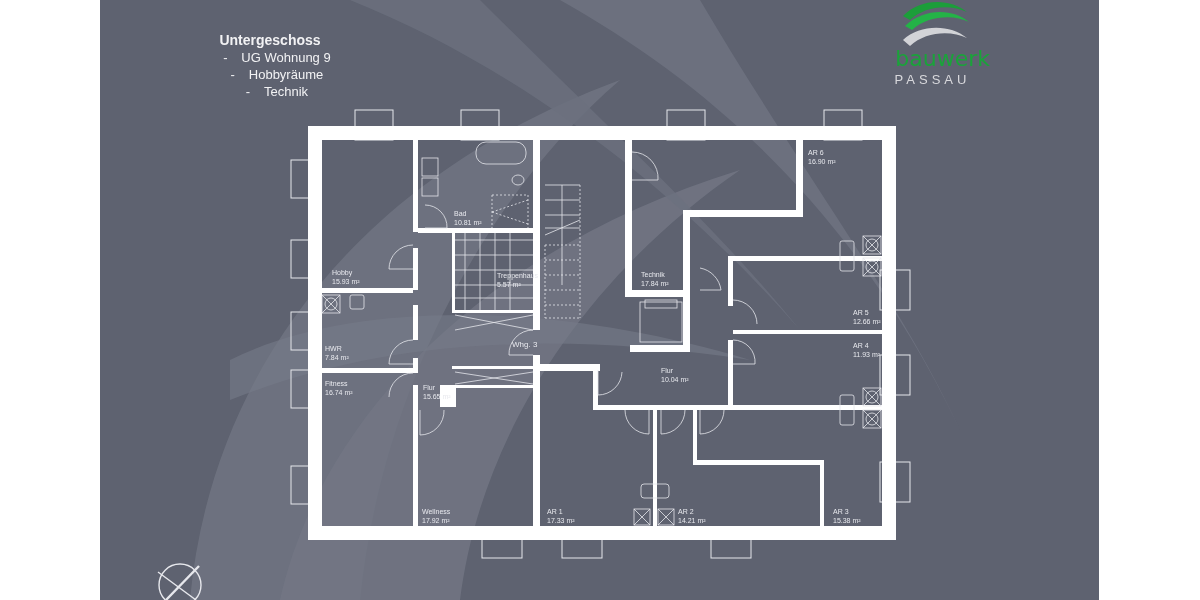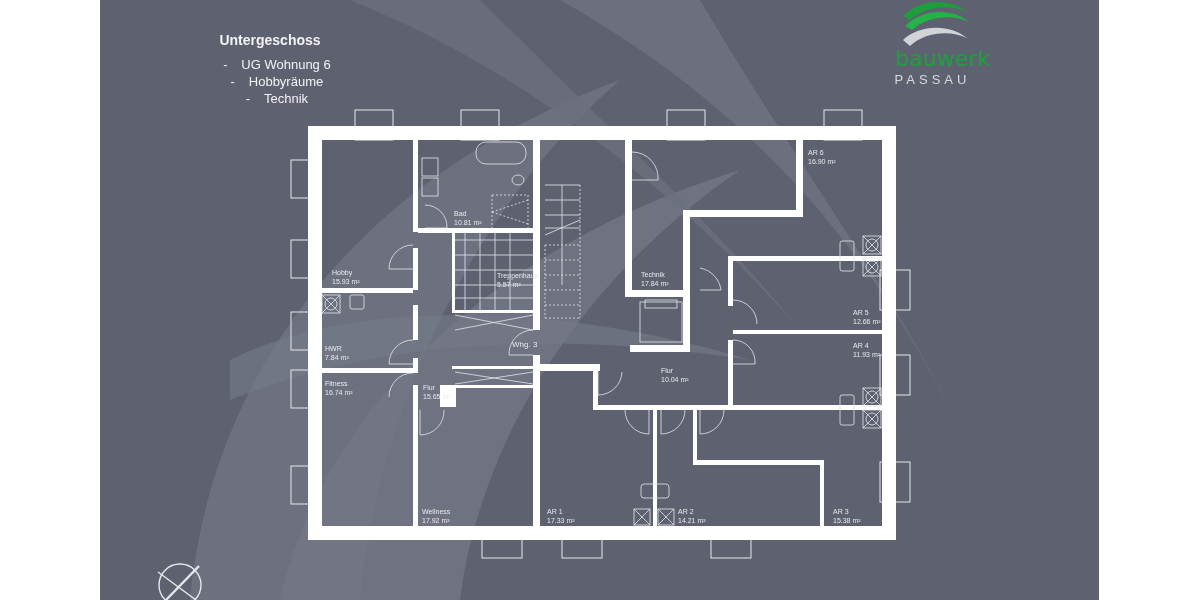--- a/index.html
+++ b/index.html
@@ -1,20 +1,20 @@
 <!DOCTYPE html>
 <html><head>
 <meta charset="utf-8">
 <style>
   html,body{margin:0;padding:0;background:#ffffff;}
   body{width:1200px;height:600px;position:relative;overflow:hidden;font-family:"Liberation Sans","DejaVu Sans",sans-serif;}
   #panel{position:absolute;left:100px;top:0;width:999px;height:600px;background:#5e6270;overflow:hidden;}
   #swoosh{position:absolute;left:0;top:0;}
   #title-block{position:absolute;left:100px;top:32px;width:160px;text-align:center;color:#f2f2f4;}
-  #title-block .t{font-weight:bold;font-size:14px;margin-bottom:8px;}
+  #title-block .t{font-weight:bold;font-size:14px;margin-bottom:1px;}
   #title-block .li{font-size:13px;line-height:17px;}
   #title-block .li span.dash{display:inline-block;width:32px;}
   #logo{position:absolute;left:775px;top:0;width:115px;height:90px;}
   #logo .brand{position:absolute;left:0;top:46px;width:115px;text-align:right;font-size:22px;color:#1aa33a;letter-spacing:0px;font-family:"DejaVu Sans",sans-serif;}
   #logo .city{position:absolute;left:0;top:72px;width:115px;text-align:center;font-size:13px;color:#d8d8dc;letter-spacing:4px;}
   #plan{position:absolute;left:0;top:0;}
   .rl{position:absolute;color:#e8e9ee;font-size:7px;line-height:9px;font-family:"Liberation Sans",sans-serif;white-space:nowrap;}
   .wl{position:absolute;color:#e8e9ee;font-size:8px;white-space:nowrap;}
 </style>
 </head>
@@ -25,21 +25,21 @@
     <path d="M90,600 C110,380 250,180 520,80 C380,200 280,400 260,600 Z" fill="#6f7381" opacity="0.9"></path>
     <path d="M180,600 C220,420 380,250 640,170 C480,280 380,440 360,600 Z" fill="#737785" opacity="0.8"></path>
     <path d="M250,0 C400,60 560,170 700,330 C620,230 500,120 380,0 Z" fill="#6c707e" opacity="0.8"></path>
     <path d="M460,0 C620,90 760,220 860,430 C800,300 700,170 600,0 Z" fill="#727684" opacity="0.7"></path>
     <path d="M130,360 C250,300 450,300 650,360 C450,330 280,340 130,400 Z" fill="#777b89" opacity="0.6"></path>
   </svg>
 </div>
 
 <div id="title-block" style="left:205px;width:130px;">
   <div class="t">Untergeschoss</div>
-  <div class="li"><span class="dash">-</span><span>UG Wohnung 6</span></div>
+  <div class="li"><span class="dash">-</span><span>UG Wohnung 9</span></div>
   <div class="li"><span class="dash">-</span><span>Hobbyräume</span></div>
   <div class="li"><span class="dash">-</span><span>Technik</span></div>
 </div>
 
 <div id="logo" style="left:875px;">
   <svg width="115" height="50" style="position:absolute;left:0;top:0">
     <path d="M28,16 C45,-2 75,-2 92,12 C75,4 50,6 35,20 Z" fill="#1c9e3a"></path>
     <path d="M30,26 C48,8 78,8 94,22 C78,14 52,16 37,30 Z" fill="#24b347"></path>
     <path d="M28,40 C45,24 75,24 92,38 C75,30 50,32 35,46 Z" fill="#d2d3d7"></path>
   </svg>

